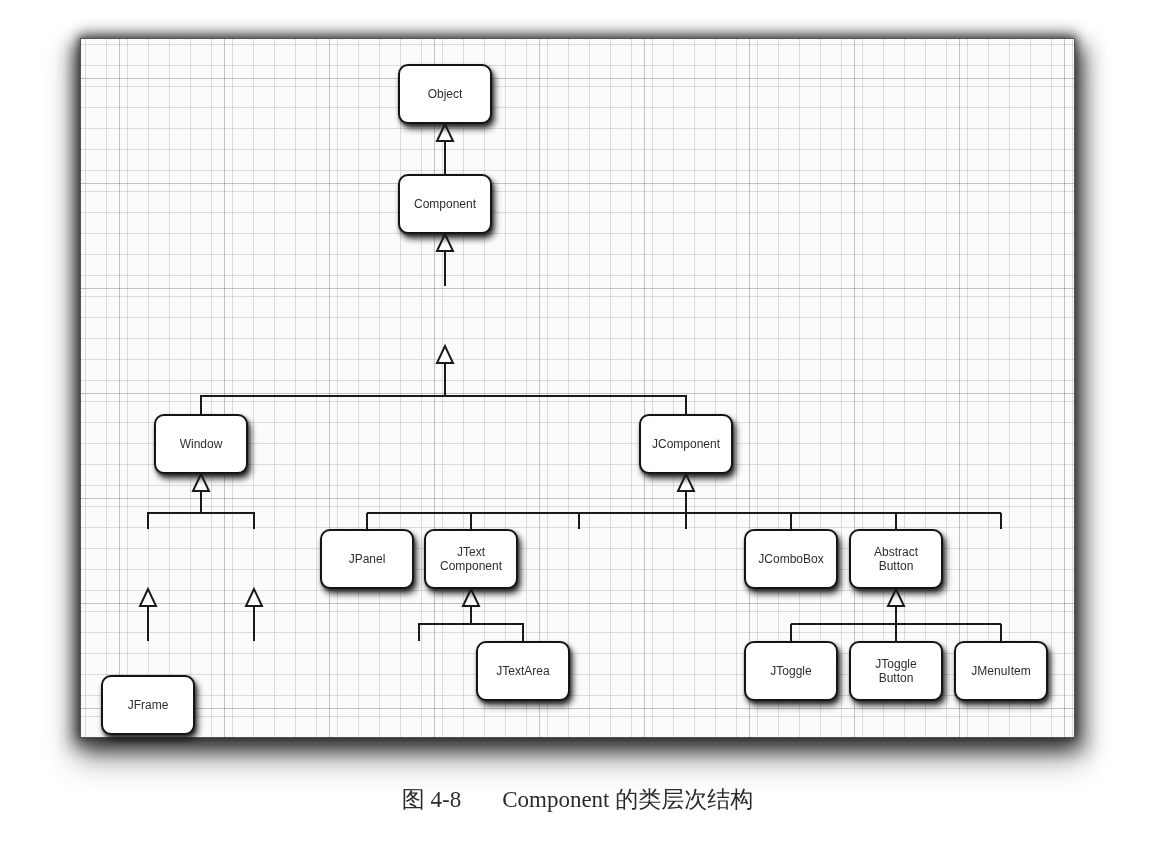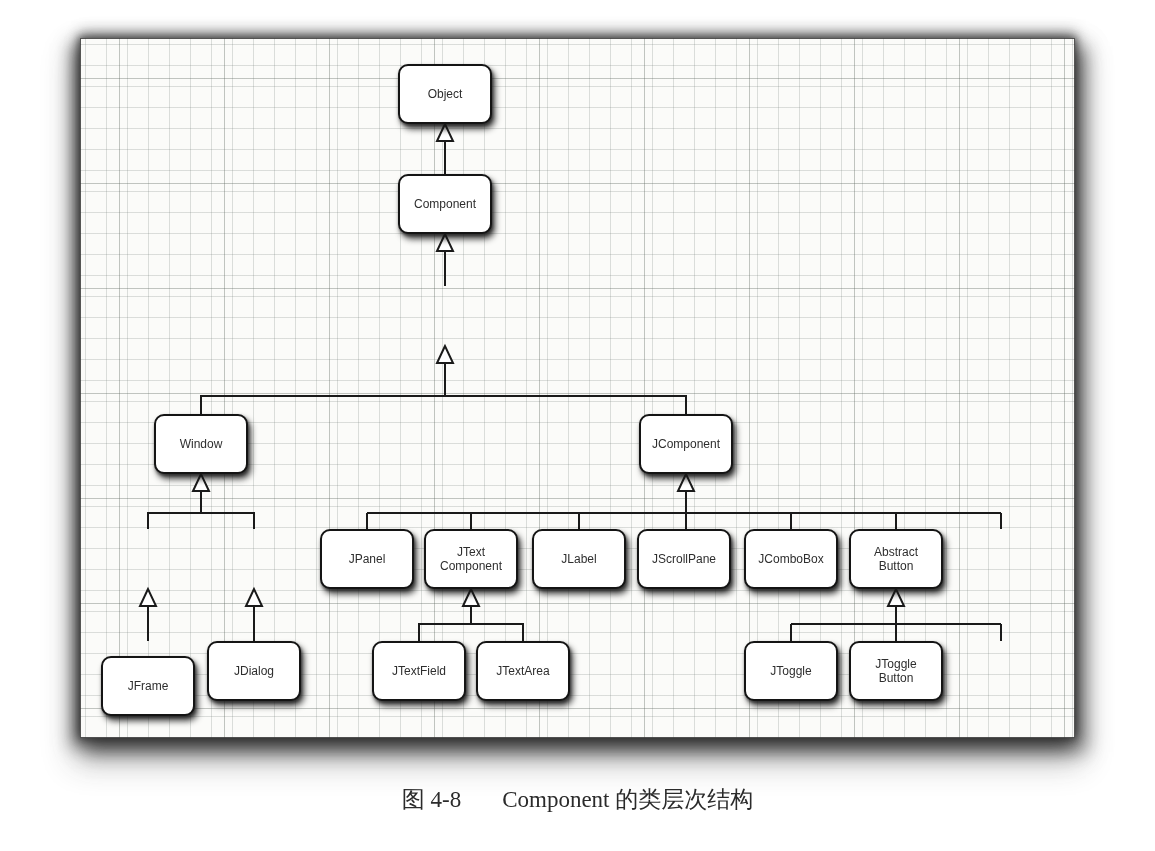--- a/index.html
+++ b/index.html
@@ -100,30 +100,27 @@
 
   <div class="node" style="left:317px;top:25px">Object</div>
   <div class="node" style="left:317px;top:135px">Component</div>
 
   <div class="node" style="left:73px;top:375px">Window</div>
   <div class="node" style="left:558px;top:375px">JComponent</div>
 
   <div class="node" style="left:239px;top:490px">JPanel</div>
   <div class="node" style="left:343px;top:490px">JText
 Component</div>
-  <div class="node" style="left:451px;top:490px">JLabel</div>
-  <div class="node" style="left:556px;top:490px">JScrollPane</div>
   <div class="node" style="left:663px;top:490px">JComboBox</div>
   <div class="node" style="left:768px;top:490px">Abstract
 Button</div>
 
-  <div class="node" style="left:20px;top:617px">JFrame</div>
-  <div class="node" style="left:126px;top:602px">JDialog</div>
-  <div class="node" style="left:291px;top:602px">JTextField</div>
+  <div class="node" style="left:20px;top:636px">JFrame</div>
   <div class="node" style="left:395px;top:602px">JTextArea</div>
   <div class="node" style="left:663px;top:602px">JToggle</div>
   <div class="node" style="left:768px;top:602px">JToggle
 Button</div>
+  <div class="node" style="left:873px;top:602px">JMenuItem</div>
 </div>
 
 <div class="caption">
   <span class="fig-number">图 4-8</span><span class="fig-title">Component 的类层次结构</span>
 </div>
 
 </body></html>

